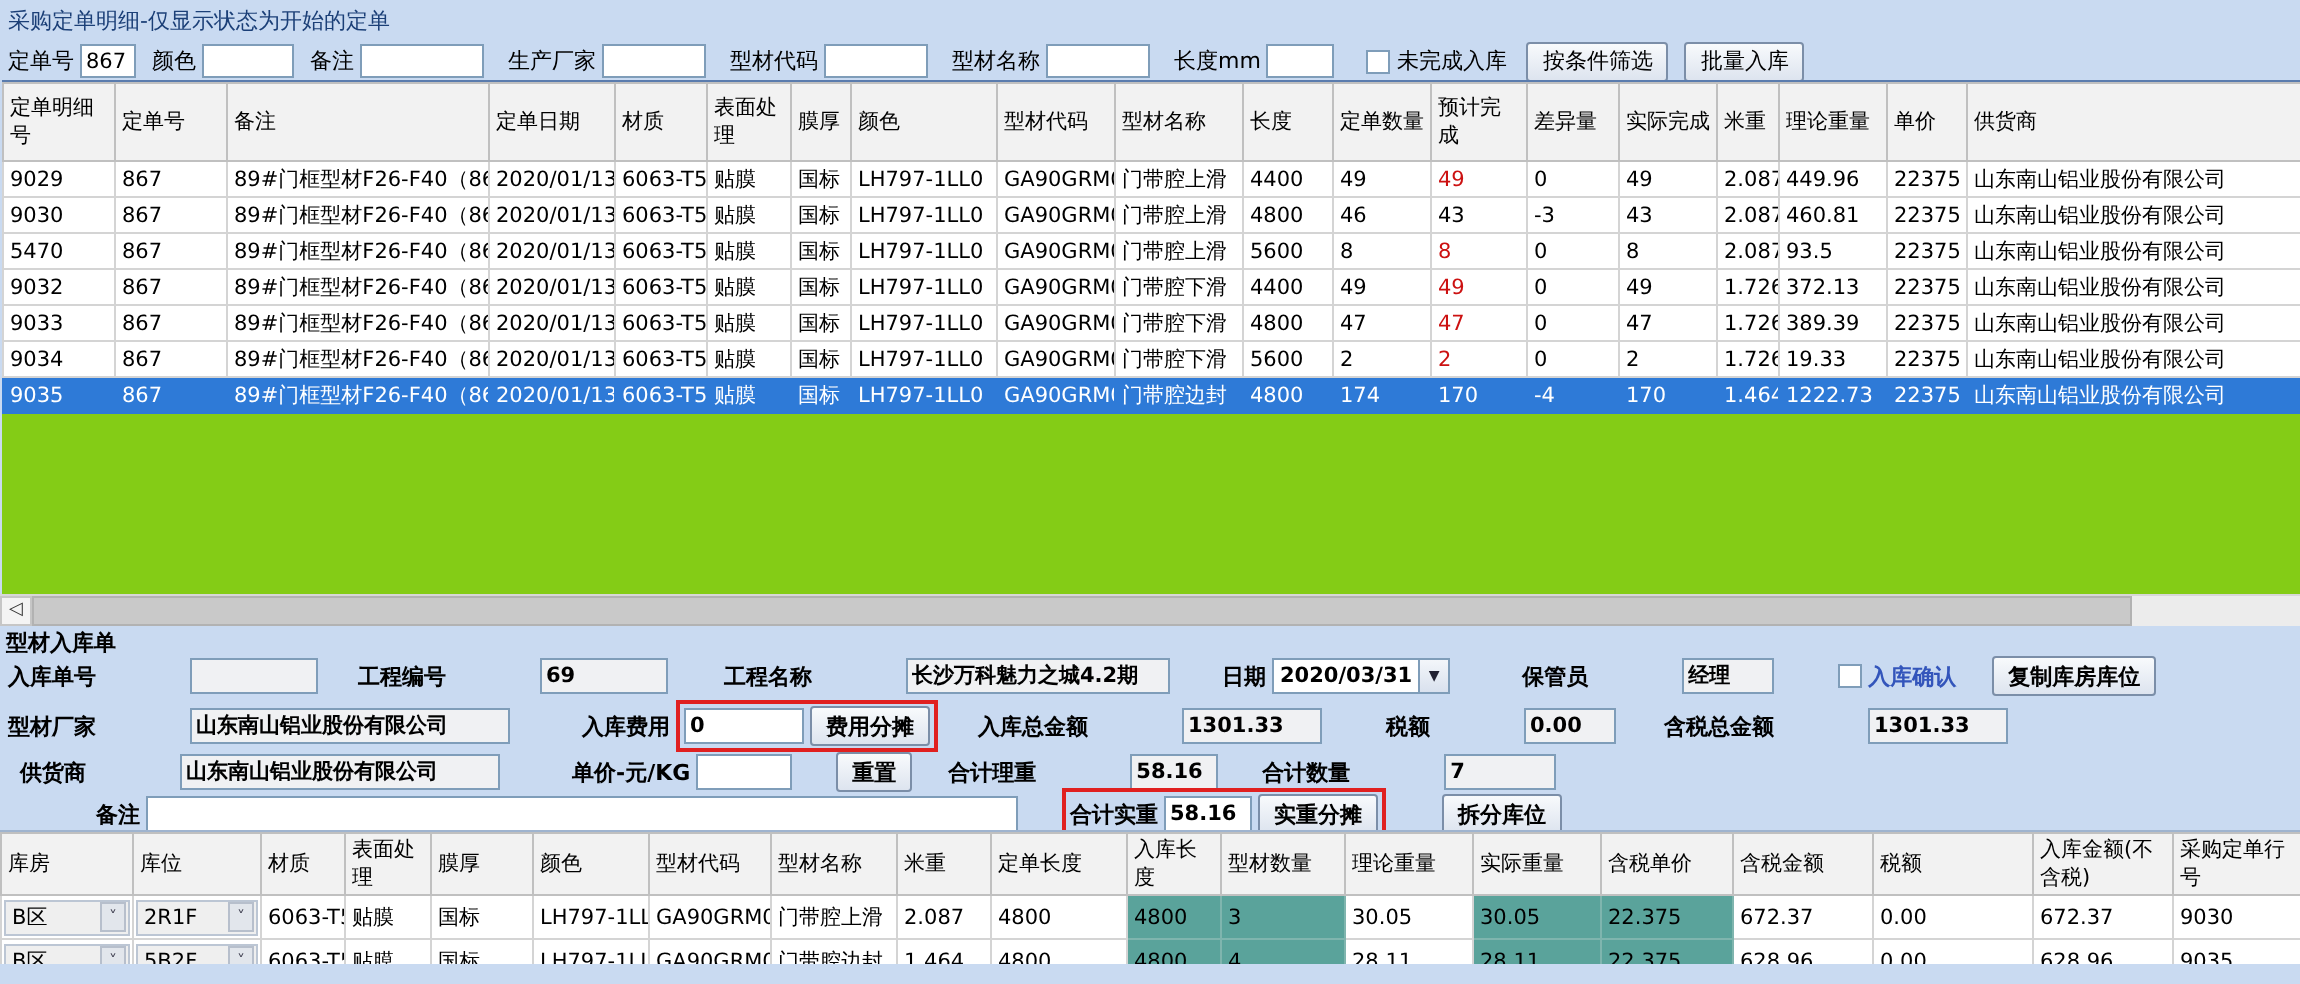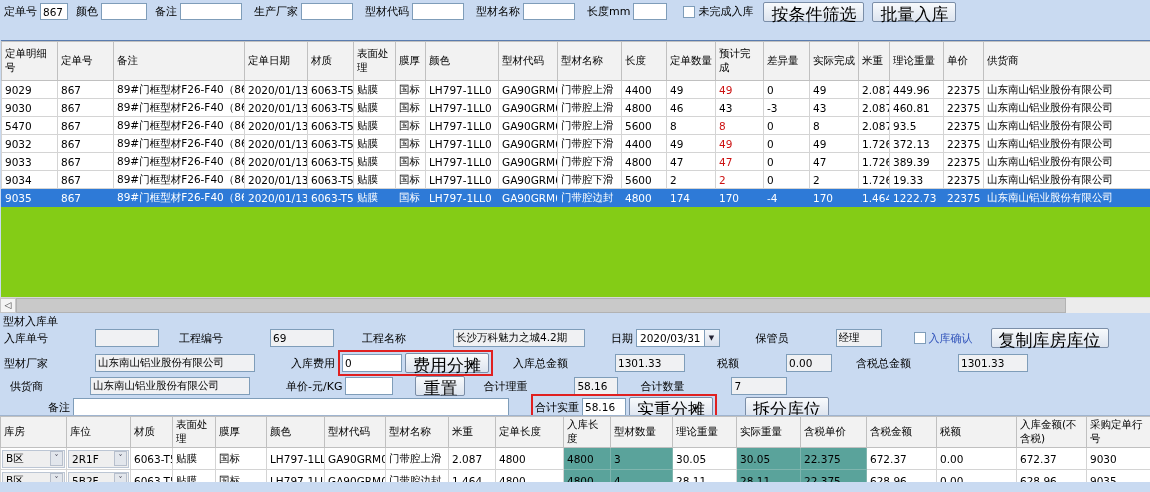--- a/index.html
+++ b/index.html
@@ -16,21 +16,21 @@
   .top-title { padding:3px 4px 1px 4px; color:#1b3f77; }
   .filter-bar { display:flex; align-items:center; height:22px; padding-top:1px; }
   .fg { display:flex; align-items:center; gap:3px; white-space:nowrap; }
   .tb {
     height:17px; border:1px solid #7f9db9; background:#fff;
     font:inherit; font-size:10.5px; padding:0 2px; outline:none;
   }
   .btn {
     height:20px; border:1px solid #7b8ea8; border-radius:2px;
     background:linear-gradient(#f8fafc,#dde4ef);
-    padding:0 7px; font:inherit; font-size:17px; cursor:default; white-space:nowrap;
+    padding:0 7px; font:inherit; font-size:11px; cursor:default; white-space:nowrap;
   }
   .cb { width:12px; height:12px; background:#fff; border:1px solid #7f9db9; display:inline-block; }
 
   
   table { border-collapse:collapse; table-layout:fixed; width:1150px; font-size:10.5px; }
   th {
     background:#f2f2f2; border:1px solid #c0c0c0; font-weight:normal;
     text-align:left; padding:1px 3px; vertical-align:middle; overflow:hidden;
   }
   td {
@@ -68,21 +68,21 @@
     position:absolute; top:297px; left:0; width:1150px; height:16px;
     background:#ececec; display:flex; border-top:1px solid #d7d7d7;
   }
   .hscroll .arrow {
     width:16px; height:15px; background:#f4f4f4; border:1px solid #c6c6c6;
     font-size:9px; line-height:13px; text-align:center; color:#333;
   }
   .hscroll .thumb { width:1050px; height:15px; background:#c9c9c9; border:1px solid #b2b2b2; }
 
   
-  .form { position:absolute; top:313px; left:0; width:1150px; height:102px; }
+  .form { position:absolute; top:313px; left:0; width:1150px; height:102px;font-weight:bold; }
   .group-label { position:absolute; top:1px; left:3px; }
   .frow { position:absolute; left:0; width:1150px; height:20px; display:flex; align-items:center;gap:12px; }
   .r1 { top:15px; } .r2 { top:40px; } .r3 { top:63px; } .r4 { top:84px; }
   .fld { height:18px; border:1px solid #7f9db9; font:inherit; font-size:10.5px; padding:0 2px; outline:none; }
   .ro { background:#f0f1f3;margin-left:44px; }
   .rw { background:#fff; }
   .lbl { white-space:nowrap; }
   .blue-lbl { color:#3355bb; white-space:nowrap; }
   .rbox { display:flex; align-items:center; gap:3px; border:2px solid #e02020; padding:1px 2px; }
   .datecombo { display:flex; align-items:center; }
@@ -93,20 +93,21 @@
   }
   .ml4{margin-left:4px}.ml6{margin-left:6px}.ml8{margin-left:8px}.ml10{margin-left:10px}
   .ml12{margin-left:12px}.ml14{margin-left:14px}.ml16{margin-left:16px}.ml20{margin-left:20px}
   .ml24{margin-left:24px}
 </style>
 </head>
 <body>
 
 <div class="app">
 
+  <div class="top-title">采购定单明细-仅显示状态为开始的定单</div>
 
   <div class="filter-bar">
     <span class="fg ml4">
       <span class="lbl">定单号</span>
       <input class="tb" style="width: 28px;" value="867">
     </span>
     <span class="fg ml8">
       <span class="lbl">颜色</span>
       <input class="tb" style="width: 46px;" value="">
     </span>

